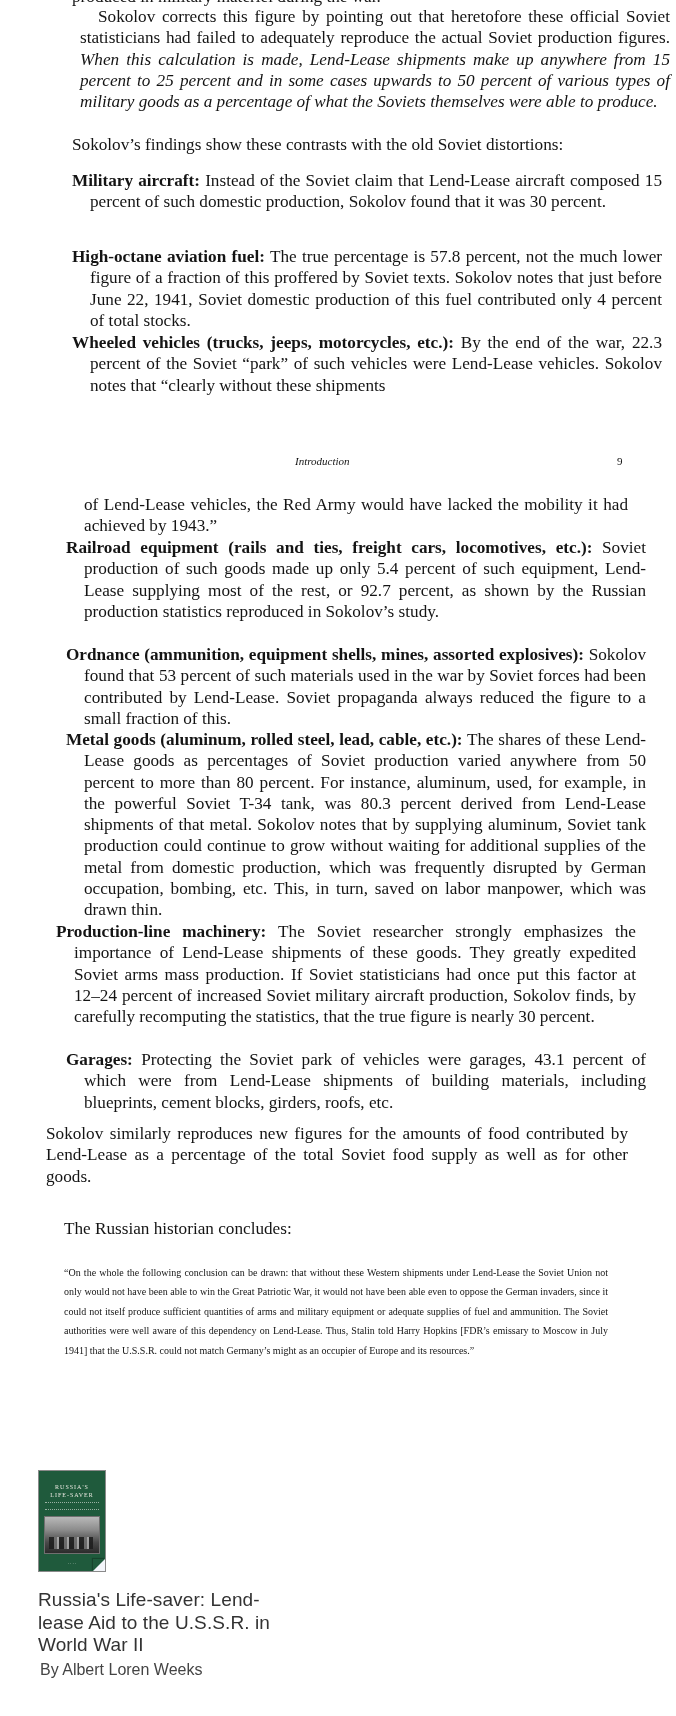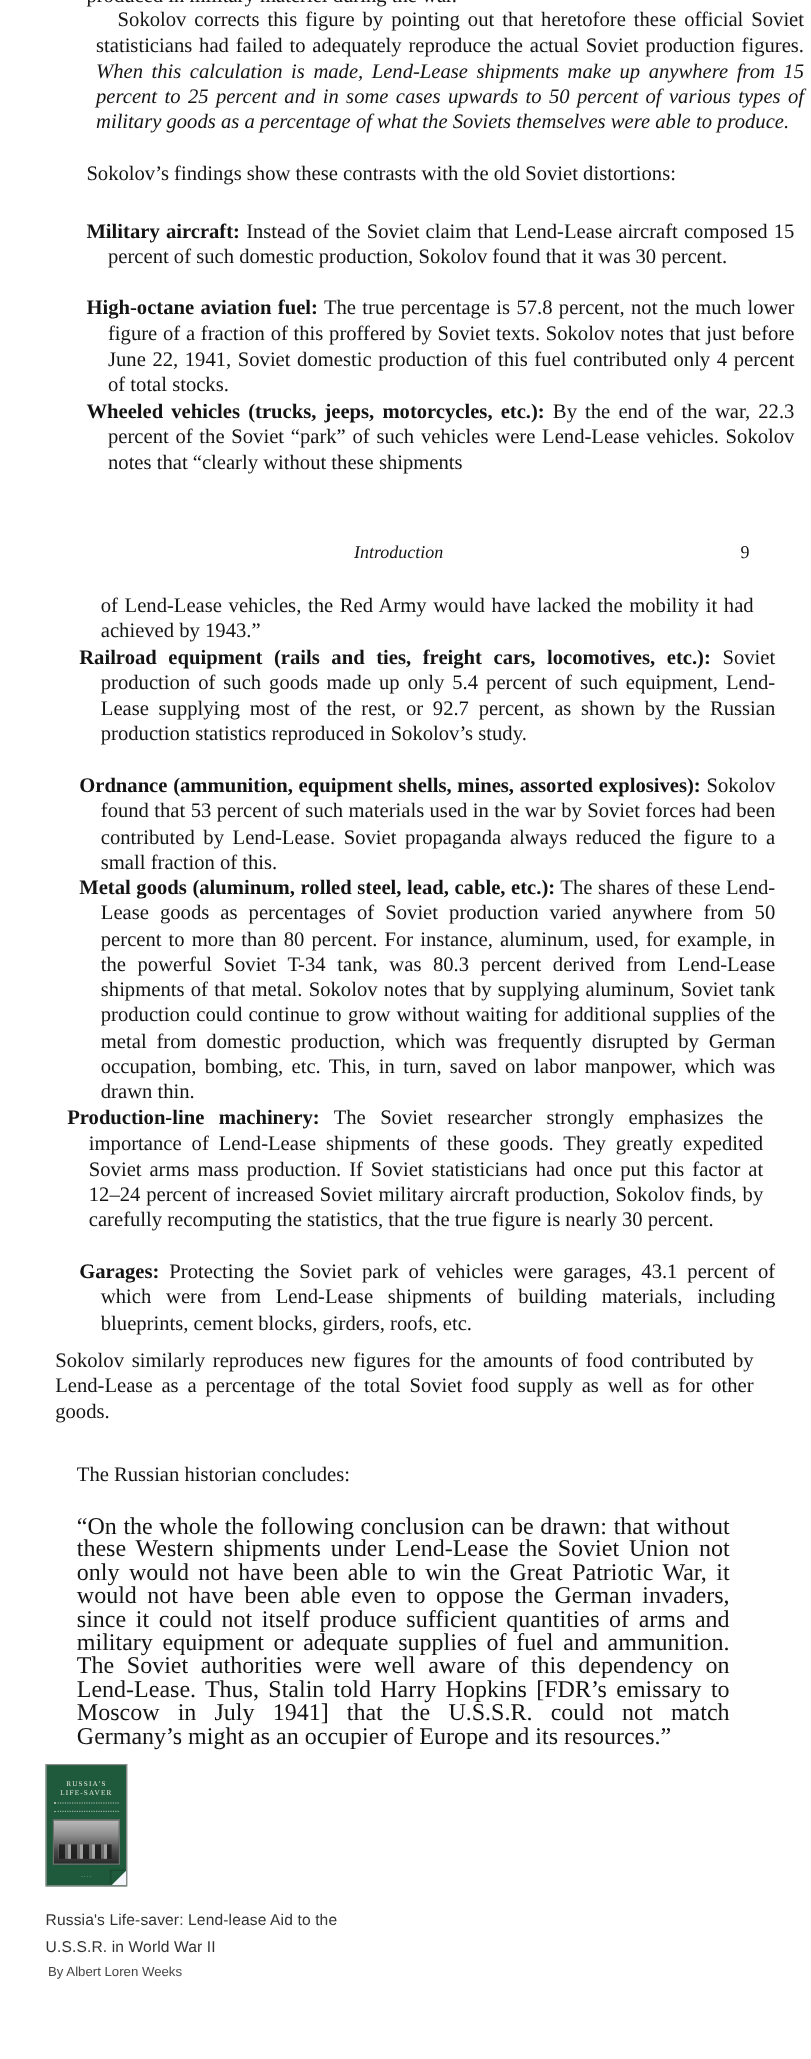--- a/index.html
+++ b/index.html
@@ -38,29 +38,29 @@
     #p-corrects { left: 54px; top: 6px; width: 590px; margin-left: 26px; }
     #p-findings { left: 54px; top: 134px; width: 590px; }
 
     .entry {
       position: absolute;
       margin: 0;
       text-align: justify;
       padding-left: 18px;
       text-indent: -18px;
     }
-    #e-aircraft { left: 72px; top: 182px; width: 572px; }
+    #e-aircraft { left: 72px; top: 170px; width: 572px; }
     #e-fuel { left: 72px; top: 246px; width: 572px; }
     #e-wheeled1 { left: 72px; top: 332px; width: 572px; }
 
     .running-head {
       position: absolute;
       top: 451px;
       font-family: "Liberation Serif", "DejaVu Serif", serif;
-      font-size: 15px;
+      font-size: 11px;
       color: #141414;
     }
     #rh-title { left: 295px; font-style: italic; }
     #rh-page { left: 617px; }
 
     
     #e-wheeled2 { left: 84px; top: 494px; width: 544px; }
     #e-rail { left: 66px; top: 537px; width: 562px; }
     #e-ordnance { left: 66px; top: 644px; width: 562px; }
     #e-metal { left: 66px; top: 729px; width: 562px; font-family: Liberation Serif, serif; }
@@ -70,21 +70,21 @@
     #p-food { left: 46px; top: 1123px; width: 582px; }
     #p-concludes { left: 64px; top: 1218px; width: 560px; }
 
     .quote {
       position: absolute;
       left: 64px;
       top: 1263px;
       width: 544px;
       margin: 0;
       text-align: justify;
-      font-size: 20px;
+      font-size: 10px;
       line-height: 19.4px;
     }
 
     
     .book-card {
       position: absolute;
       left: 38px;
       top: 1470px;
       width: 320px;
     }
@@ -147,33 +147,33 @@
     .page-curl {
       position: absolute;
       right: 0; bottom: 0;
       width: 12px; height: 12px;
       background: linear-gradient(135deg, #1f5a3c 0 48%, #f4f6fb 52% 100%);
       box-shadow: -1px -1px 1px rgba(0,0,0,0.25);
     }
     .book-title {
       margin-top: 17px;
       font-family: "Liberation Sans", "DejaVu Sans", sans-serif;
-      font-size: 13px;
+      font-size: 19px;
       line-height: 22.5px;
       color: #333333;
       font-weight: normal;
       letter-spacing: 0.1px;
       cursor: pointer;
       width: 260px;
     }
     .book-author {
       margin-top: 4px;
       margin-left: 2px;
       font-family: "Liberation Sans", "DejaVu Sans", sans-serif;
-      font-size: 11px;
+      font-size: 16px;
       color: #444444;
     }
   </style>
 </head>
 <body>
 
 <div class="scan">
 
   <p class="para indent" id="p-cut">
     <span>produced in military materiel during the war.</span>

